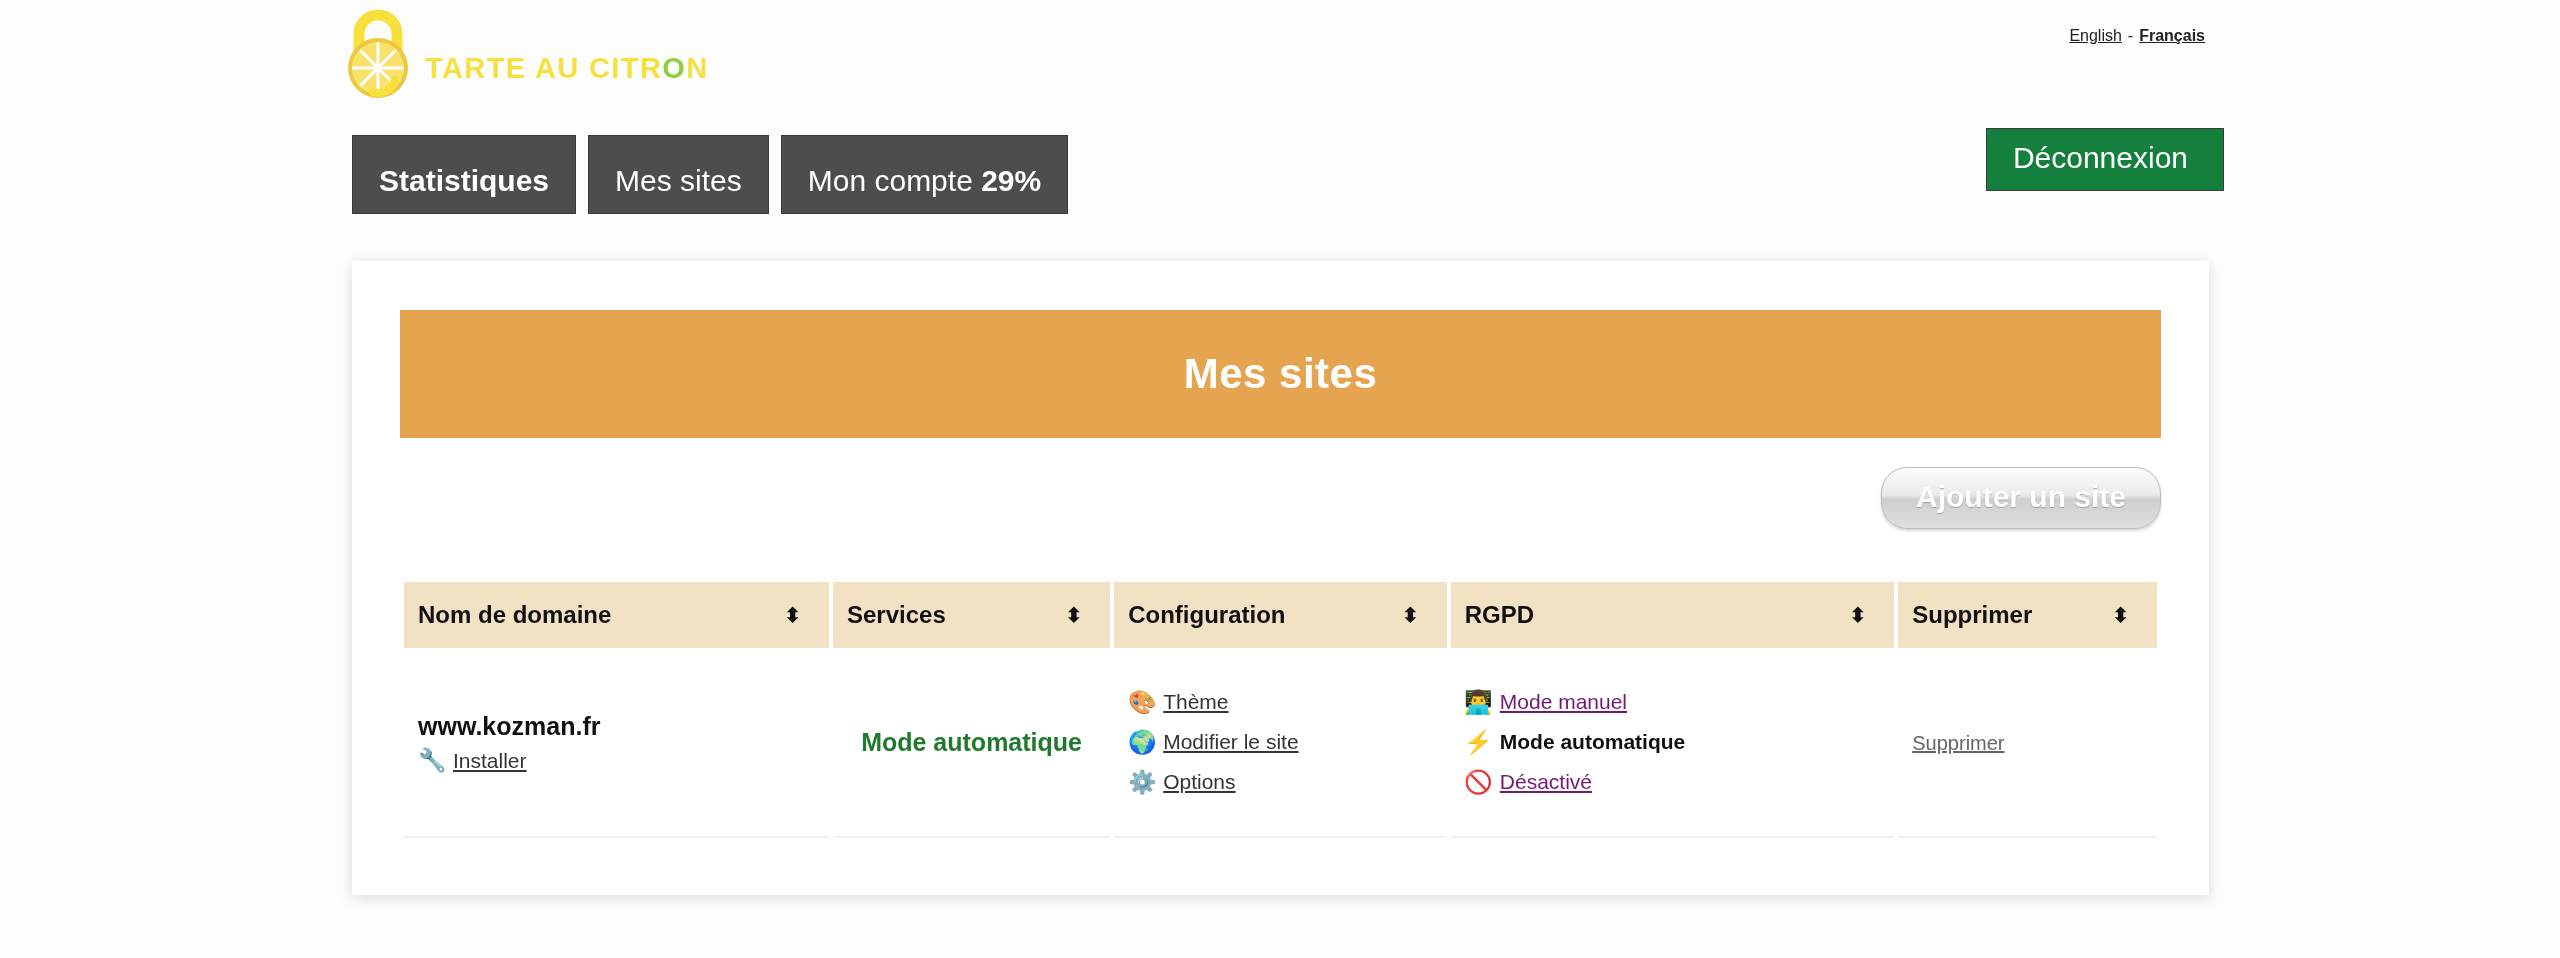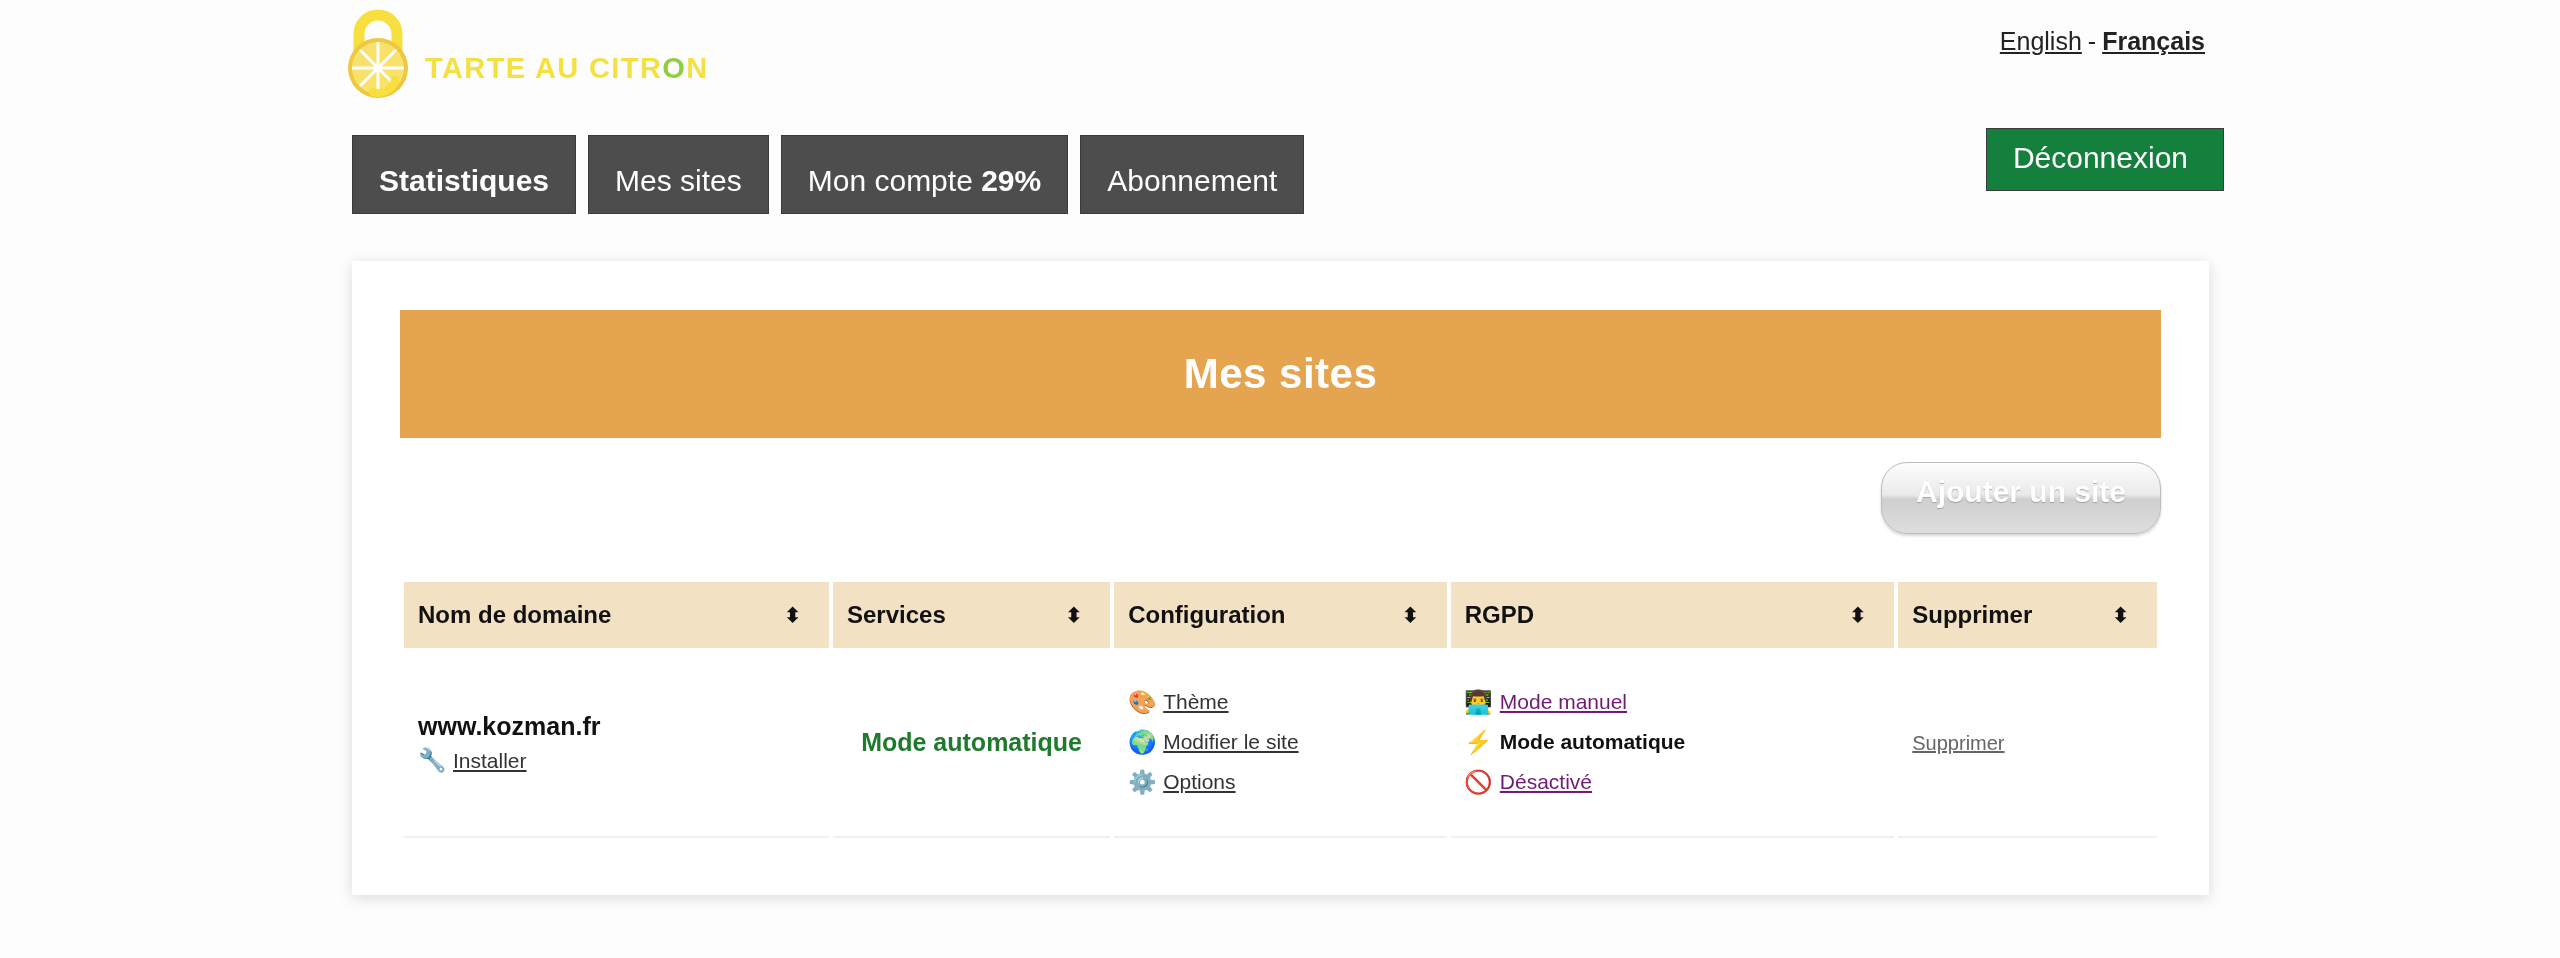--- a/index.html
+++ b/index.html
@@ -45,21 +45,21 @@
     color: #f5e042;
     white-space: nowrap;
     padding-top: 26px;
   }
   .brand-text .o-green { color: #8fce3f; }
 
   .lang {
     position: absolute;
     right: 355px;
     top: 27px;
-    font-size: 25px;
+    font-size: 16px;
     color: #222;
     white-space: nowrap;
   }
   .lang a {
     color: #222;
     text-decoration: underline;
   }
   .lang a.active { font-weight: bold; }
   .lang .sep { padding: 0 6px; text-decoration: none; }
 
@@ -133,21 +133,21 @@
     align-items: center;
     justify-content: flex-end;
   }
   .add-btn {
     background: linear-gradient(to bottom, #fdfdfd 0%, #eaeaea 45%, #cfcfcf 52%, #dedede 100%);
     border: 1px solid #bcbcbc;
     border-radius: 26px;
     color: #ffffff;
     font-size: 30px;
     font-weight: bold;
-    padding: 12px 34px 24px 34px;
+    padding: 12px 34px 14px 34px;
     text-shadow: 0 1px 1px rgba(120,120,120,0.55);
     box-shadow: 0 2px 3px rgba(0,0,0,0.16);
     cursor: pointer;
     user-select: none;
     white-space: nowrap;
   }
 
   
   .table {
     margin: 24px 48px 0 48px;
@@ -274,21 +274,20 @@
 
     <div class="lang">
       <a>English</a><span class="sep">-</span><a class="active">Français</a>
     </div>
   </div>
 
   <div class="nav">
     <div class="nav-btn active">Statistiques</div>
     <div class="nav-btn">Mes sites</div>
     <div class="nav-btn"><span>Mon compte </span><span class="pct">29%</span></div>
-    <div class="nav-btn">Abonnement</div>
   </div>
 
   <div class="logout">Déconnexion</div>
 
   <div class="card">
 
     <div class="banner">
       <div class="banner-title">Mes sites</div>
     </div>
 

